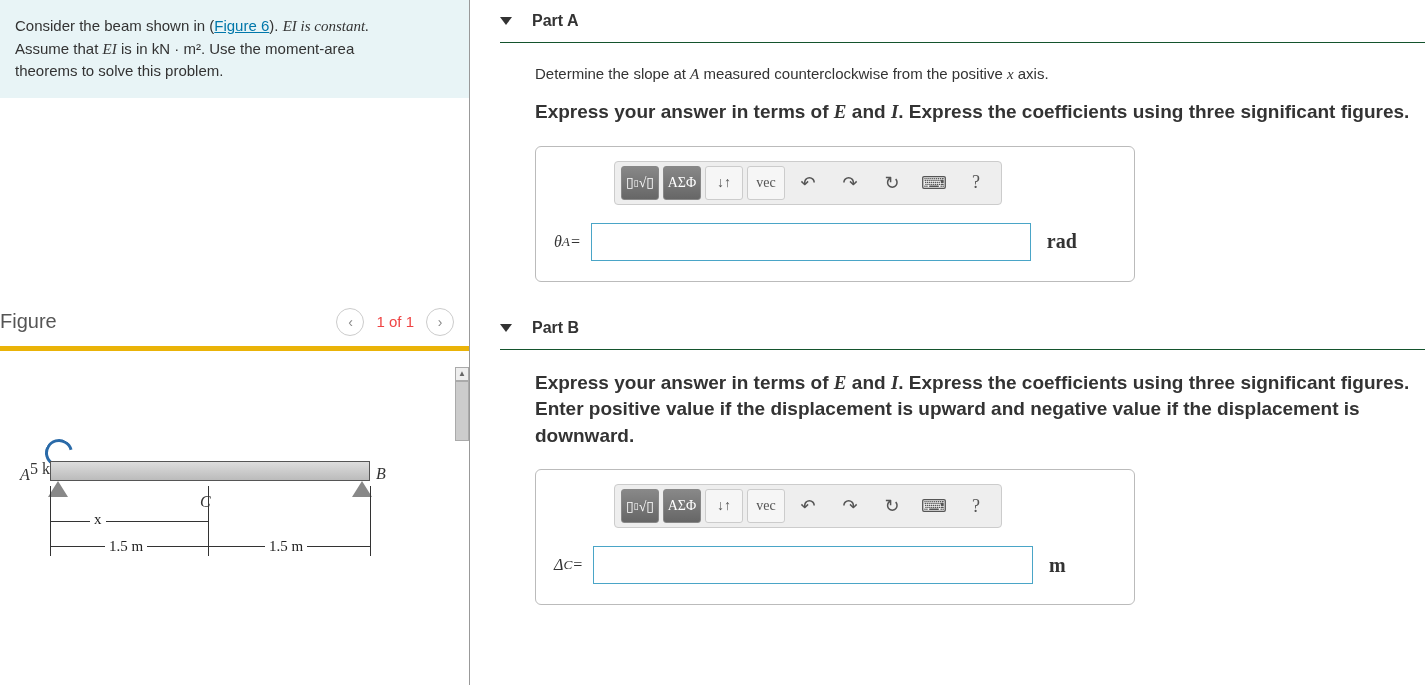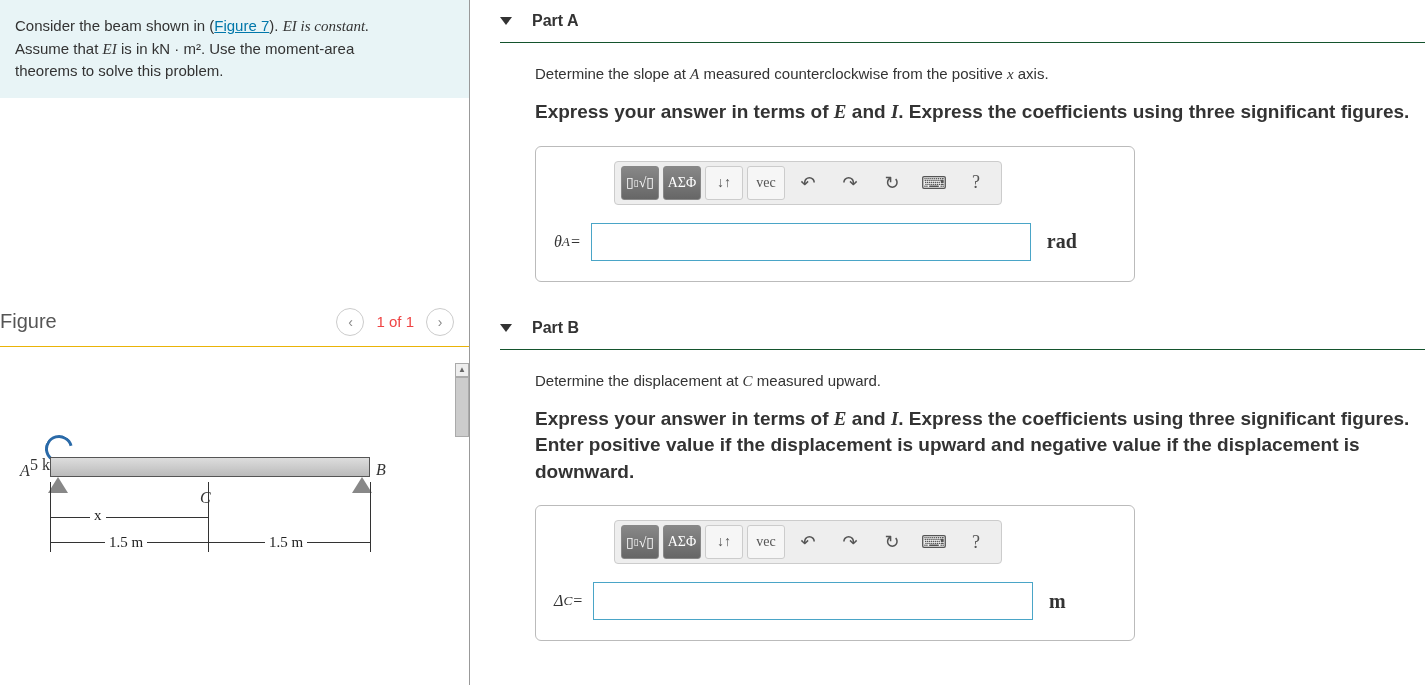--- a/index.html
+++ b/index.html
@@ -28,21 +28,21 @@
     background: #e8f4f6;
     padding: 15px 15px 15px 15px;
     font-size: 15px;
     line-height: 1.5;
   }
   .problem-text a { color: #0077aa; text-decoration: underline; }
   .figure-block { margin-top: 200px; padding: 0 0 0 0; }
   .figure-head {
     display: flex;
     align-items: center;
-    border-bottom: 1px solid #eab308;
+    border-bottom: 5px solid #eab308;
     padding: 10px 15px 10px 0;
     justify-content: space-between;
   }
   .figure-head .title { font-size: 20px; color: #555; flex:1; }
   .nav-btn {
     width: 28px; height: 28px; border-radius: 50%;
     border: 1px solid #ccc; background: #fff;
     display: inline-flex; align-items: center; justify-content: center;
     font-size: 14px; color: #888; cursor: pointer;
   }
@@ -231,21 +231,21 @@
     cursor: pointer;
   }
   .frame-wrap { position: relative; display: inline-block; }
   .frame-wrap .toolbar-wrap { margin-left: 60px; }
 </style>
 </head>
 <body>
 
 <div class="left-col">
   <div class="problem-text">
-    <span>Consider the beam shown in (</span><a href="#">Figure 7</a><span>). </span><span class="ital">EI is constant.</span><br>
+    <span>Consider the beam shown in (</span><a href="#">Figure 6</a><span>). </span><span class="ital">EI is constant.</span><br>
     <span>Assume that </span><span class="ital">EI</span><span> is in </span><span>kN · m²</span><span>. Use the moment-area</span><br>
     <span>theorems to solve this problem.</span>
   </div>
 
   <div class="figure-block">
     <div class="figure-head">
       <span class="title">Figure</span>
       <span class="nav-btn">‹</span>
       <span class="nav-count">1 of 1</span>
       <span class="nav-btn">›</span>
@@ -325,23 +325,20 @@
 
     </div>
   </div>
 
   <div class="part">
     <div class="part-head">
       <div class="caret"></div>
       <div class="part-title">Part B</div>
     </div>
     <div class="part-body">
-      <div class="instr1">
-        <span>Determine the displacement at </span><span class="ital">C</span><span> measured upward.</span>
-      </div>
       <div class="instr2">
         <span>Express your answer in terms of </span><span class="ital">E</span><span> and </span><span class="ital">I</span><span>. Express the coefficients using three significant figures. Enter positive value if the displacement is upward and negative value if the displacement is downward.</span>
       </div>
 
       <div class="frame-wrap">
         <div class="answer-frame">
           <div class="toolbar-wrap">
             <div class="toolbar">
               <span class="tool-btn">▯<sup style="font-size:9px">▯</sup>√▯</span>
               <span class="tool-btn">ΑΣΦ</span>

